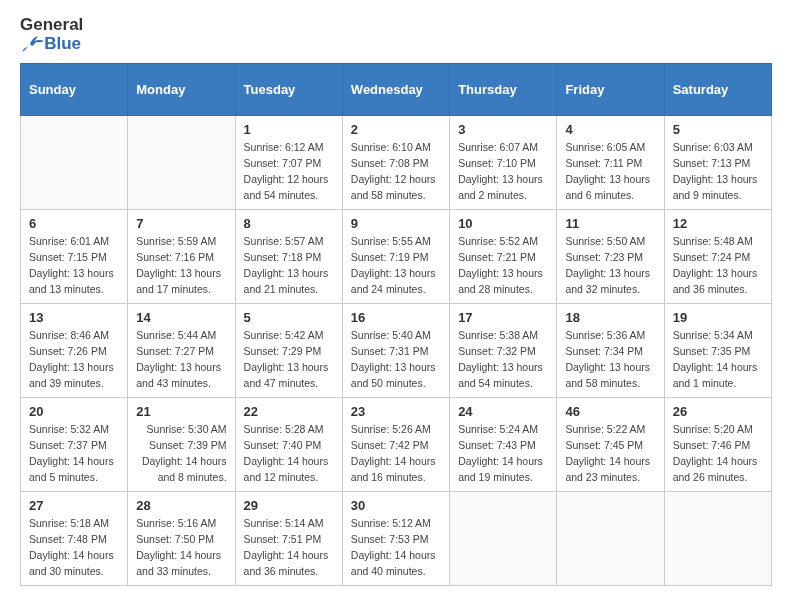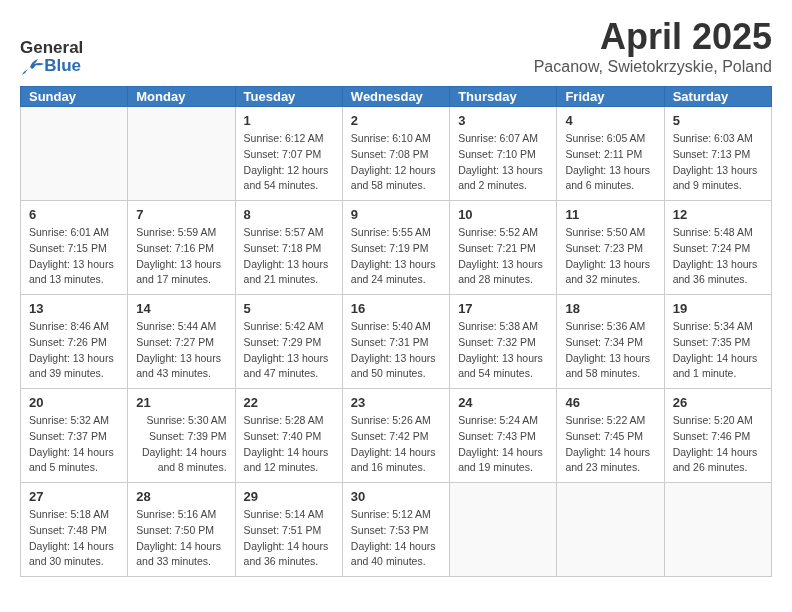--- a/index.html
+++ b/index.html
@@ -33,21 +33,21 @@
       color: #555;
     }
     .calendar-table {
       width: 100%;
       border-collapse: collapse;
     }
     .calendar-table th {
       background-color: #3a7abf;
       color: #fff;
       text-align: left;
-      padding: 2px 8px;
+      padding: 18px 8px;
       font-size: 13px;
       border: 1px solid #2e6db4;
     }
     .calendar-table td {
       vertical-align: top;
       padding: 6px 8px;
       border: 1px solid #ccc;
       width: calc(100% / 7);
       min-height: 80px;
       font-size: 11px;
@@ -85,24 +85,20 @@
       <div style="display:flex;align-items:center;">
 
         <svg width="22" height="16" viewBox="0 0 22 16">
           <path d="M8 8 Q10 2 16 0 Q14 4 12 5 Q18 3 22 5 Q18 7 14 6 Q12 9 10 10 Z" fill="#2e6db4"></path>
           <path d="M6 10 Q4 14 0 16 Q2 12 6 10Z" fill="#2e6db4"></path>
         </svg>
         <span style="font-size:17px;font-weight:bold;color:#2e6db4;line-height:1.1;">Blue</span>
       </div>
     </div>
   </div>
-  <div class="title-area">
-    <div class="month-title">April 2025</div>
-    <div class="location-title">Pacanow, Swietokrzyskie, Poland</div>
-  </div>
 </div>
 
 <table class="calendar-table">
   <thead>
     <tr>
       <th>Sunday</th>
       <th>Monday</th>
       <th>Tuesday</th>
       <th>Wednesday</th>
       <th>Thursday</th>
@@ -131,21 +127,21 @@
         <td>
           <span class="day-number">3</span>
           <div class="day-info" style="white-space: pre-line;">Sunrise: 6:07 AM
 Sunset: 7:10 PM
 Daylight: 13 hours
 and 2 minutes.</div>
         </td>
         <td>
           <span class="day-number">4</span>
           <div class="day-info" style="white-space: pre-line;">Sunrise: 6:05 AM
-Sunset: 2:11 PM
+Sunset: 7:11 PM
 Daylight: 13 hours
 and 6 minutes.</div>
         </td>
         <td>
           <span class="day-number">5</span>
           <div class="day-info" style="white-space: pre-line;">Sunrise: 6:03 AM
 Sunset: 7:13 PM
 Daylight: 13 hours
 and 9 minutes.</div>
         </td>

